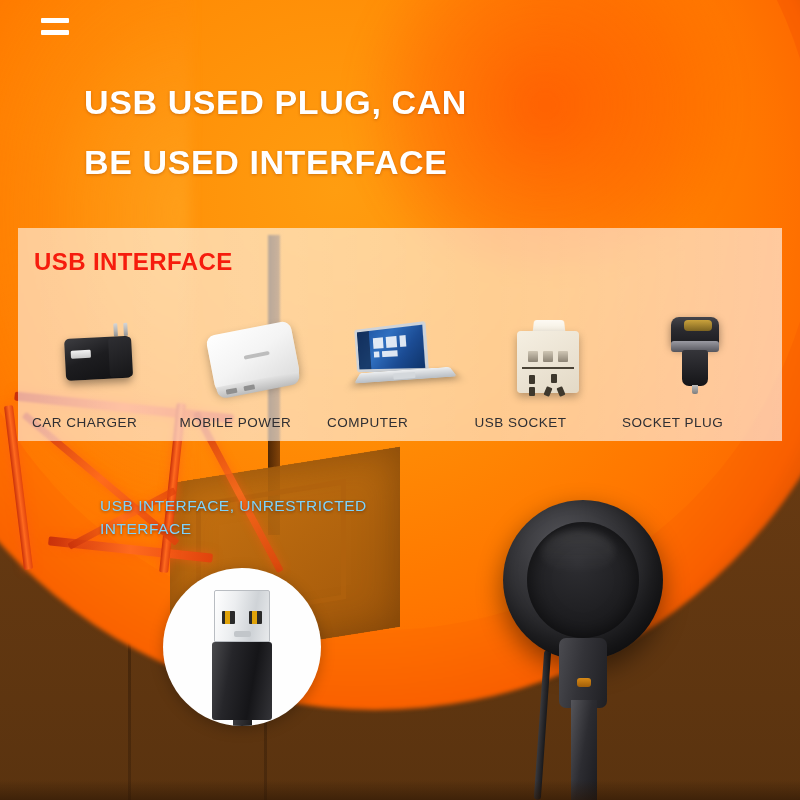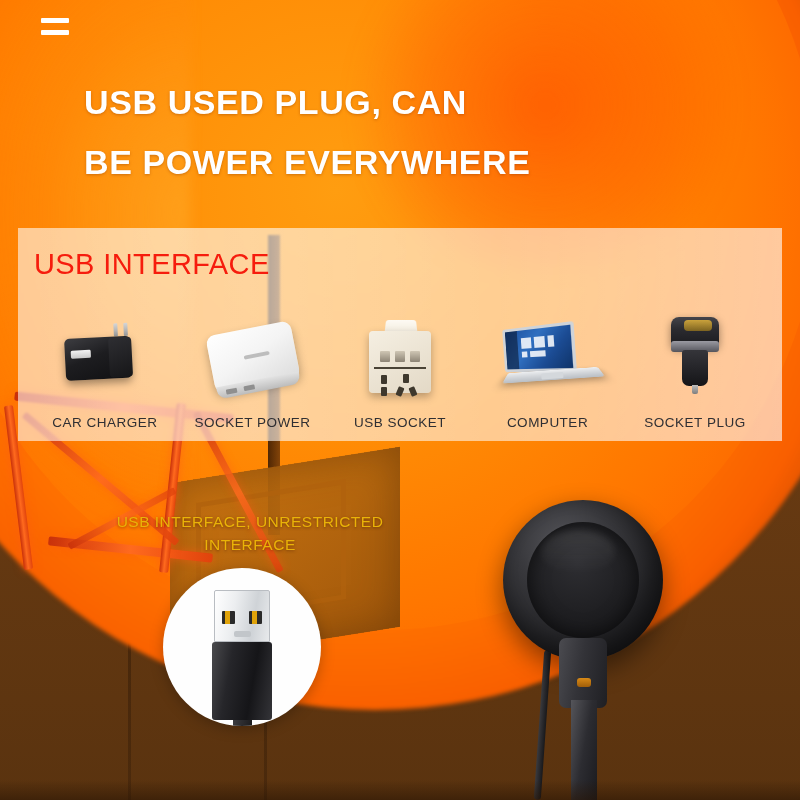--- a/index.html
+++ b/index.html
@@ -154,36 +154,36 @@
     background:linear-gradient(90deg,
        rgba(255,255,255,.58) 0%,
        rgba(255,255,255,.60) 30%,
        rgba(255,255,255,.56) 62%,
        rgba(255,255,255,.62) 100%);
     backdrop-filter:blur(1px);
   }
   .panel-title {
     position:absolute; left:16px; top:20px;
     color:#f61c0d;
-    font-size:29px; font-weight:normal;
+    font-size:24px; font-weight:bold;
     letter-spacing:.4px;
   }
 
   .items {
     position:absolute;
     left:14px; top:52px;
     width:736px; height:150px;
     display:flex;
     align-items:flex-end;
     justify-content:space-between;
   }
   .item {
     width:146px;
     display:flex; flex-direction:column;
-    align-items:center;
+    align-items:flex-start;
     justify-content:flex-end;
     height:150px;
   }
   .item-art {
     height:100px;
     display:flex; align-items:center; justify-content:center;
     width:100%;
   }
   .item-label {
     margin-top:8px;
@@ -335,24 +335,24 @@
   }
   .cp-tip {
     position:absolute; left:24px; top:68px; width:6px; height:9px;
     background:linear-gradient(180deg,#bdbdbd,#7e7e7e);
     border-radius:0 0 2px 2px;
   }
 
   
   .caption {
     position:absolute;
-    left:100px; top:510px;
+    left:100px; top:494px;
     width:300px;
-    text-align:center;
-    color:#eab308;
+    text-align:left;
+    color:#7dd3fc;
     font-size:15.5px;
     line-height:23px;
     letter-spacing:.5px;
     text-shadow:0 1px 3px rgba(60,20,0,.5);
   }
 
   
   .usb-circle {
     position:absolute;
     left:163px; top:568px;
@@ -479,21 +479,21 @@
     <div class="strut st7"></div>
   </div>
 
   <div class="menu-icon">
     <span></span>
     <span></span>
   </div>
 
   <div class="headline">
     <span class="l1">USB USED PLUG, CAN</span>
-    <span class="l2">BE POWER EVERYWHERE</span>
+    <span class="l2">BE USED INTERFACE</span>
   </div>
 
   <div class="panel">
 
     <div class="panel-title">USB INTERFACE</div>
 
     <div class="items">
 
       <div class="item">
         <div class="item-art">
@@ -511,41 +511,21 @@
       <div class="item">
         <div class="item-art">
           <div class="bank">
             <div class="bank-top"></div>
             <div class="bank-side"></div>
             <div class="bank-port b1"></div>
             <div class="bank-port b2"></div>
             <div class="bank-logo"></div>
           </div>
         </div>
-        <div class="item-label">SOCKET POWER</div>
-      </div>
-
-      <div class="item">
-        <div class="item-art">
-          <div class="socket">
-            <div class="socket-flap"></div>
-            <div class="socket-plate">
-              <div class="usb-slot u1"></div>
-              <div class="usb-slot u2"></div>
-              <div class="usb-slot u3"></div>
-              <div class="socket-div"></div>
-              <div class="socket-hole h1"></div>
-              <div class="socket-hole h2"></div>
-              <div class="socket-hole h3"></div>
-              <div class="socket-hole h4"></div>
-              <div class="socket-hole h5"></div>
-            </div>
-          </div>
-        </div>
-        <div class="item-label">USB SOCKET</div>
+        <div class="item-label">MOBILE POWER</div>
       </div>
 
       <div class="item">
         <div class="item-art">
           <div class="laptop">
             <div class="lap-screen">
               <div class="lap-desk"></div>
               <div class="lap-sidebar"></div>
               <div class="lap-tiles">
                 <div class="tile" style="left:0;top:0;width:11px;height:11px;"></div>
@@ -557,20 +537,40 @@
             </div>
             <div class="lap-base"></div>
             <div class="lap-pad"></div>
           </div>
         </div>
         <div class="item-label">COMPUTER</div>
       </div>
 
       <div class="item">
         <div class="item-art">
+          <div class="socket">
+            <div class="socket-flap"></div>
+            <div class="socket-plate">
+              <div class="usb-slot u1"></div>
+              <div class="usb-slot u2"></div>
+              <div class="usb-slot u3"></div>
+              <div class="socket-div"></div>
+              <div class="socket-hole h1"></div>
+              <div class="socket-hole h2"></div>
+              <div class="socket-hole h3"></div>
+              <div class="socket-hole h4"></div>
+              <div class="socket-hole h5"></div>
+            </div>
+          </div>
+        </div>
+        <div class="item-label">USB SOCKET</div>
+      </div>
+
+      <div class="item">
+        <div class="item-art">
           <div class="carplug">
             <div class="cp-head">
                 <div class="cp-gold"></div>
               </div>
             <div class="cp-ring"></div>
             <div class="cp-body"></div>
             <div class="cp-tip"></div>
           </div>
         </div>
         <div class="item-label">SOCKET PLUG</div>

